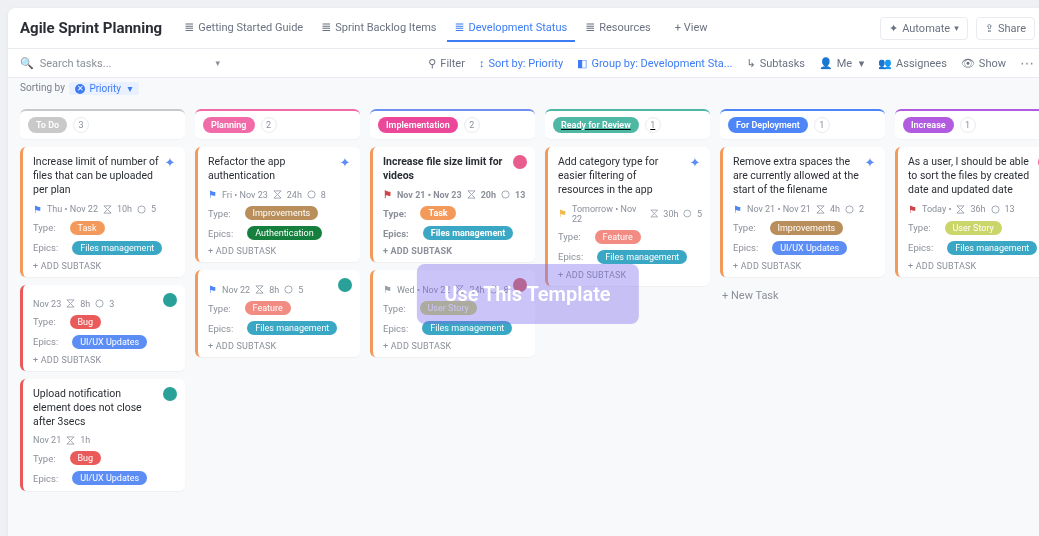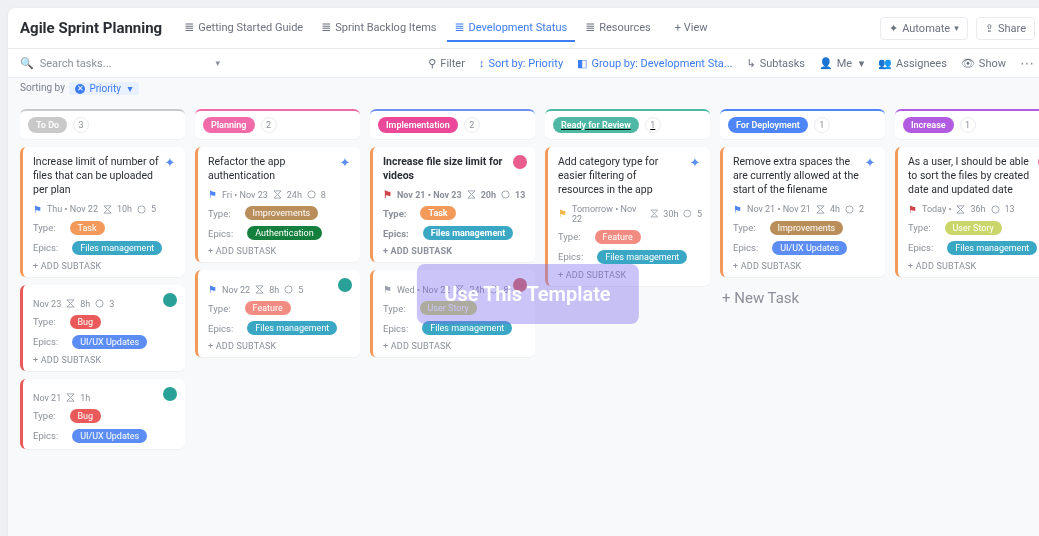--- a/index.html
+++ b/index.html
@@ -47,21 +47,21 @@
 
   .card { background:#fff; border-radius:6px; padding:8px 8px 6px 10px; border-left:3px solid transparent; box-shadow:0 1px 1px rgba(0,0,0,.04); position:relative; }
   .card-title { font-size:10.5px; color:#2a2e34; line-height:1.35; padding-right:18px; }
   .card-avatar { position:absolute; top:8px; right:8px; width:14px; height:14px; border-radius:50%; }
   .meta-row { display:flex; align-items:center; gap:5px; font-size:9px; color:var(--muted); margin-top:6px; }
   .flag { font-size:10px; }
   .hg { width:9px; height:9px; display:inline-block; }
   .kv { display:flex; align-items:center; gap:14px; margin-top:6px; font-size:9.5px; color:var(--muted); }
   .tag { font-size:9px; padding:2px 8px; border-radius:9px; color:#fff; }
   .add-sub { font-size:9px; color:var(--muted); margin-top:6px; letter-spacing:.2px; }
-  .new-task { font-size:15px; color:var(--muted); padding:4px 2px; }
+  .new-task { font-size:11px; color:var(--muted); padding:4px 2px; }
 
   .watermark { position:absolute; top:256px; left:50%; transform:translateX(-50%); font-size:20px; font-weight:600; color:#fff; background:rgba(124,108,238,.4); padding:18px 28px; border-radius:8px; pointer-events:none; white-space:nowrap; z-index:20; }
 
   svg { display:block; }
 </style>
 </head>
 <body>
 
 <div class="app">
 
@@ -188,20 +188,21 @@
             <span class="tag" style="background:#ea5a5a">Bug</span>
           </div>
       <div class="kv">
             <span>Epics:</span>
             <span class="tag" style="background:#5b8df5">UI/UX Updates</span>
           </div>
       <div class="add-sub">+ ADD SUBTASK</div>
         </div>
         <div class="card" style="border-left-color: rgb(234, 90, 90);">
       <span class="card-avatar" style="background:#2aa198"></span>
+      <div class="card-title">Upload notification element does not close after 3secs</div>
       <div class="meta-row">
 
         <span>Nov 21</span>
         <svg class="hg" viewBox="0 0 10 10">
               <path d="M1 1h8L5 5l4 4H1l4-4z" fill="none" stroke="#9aa1ad" stroke-width="1"></path>
             </svg>
             <span>1h</span>
 
       </div>
       <div class="kv">

